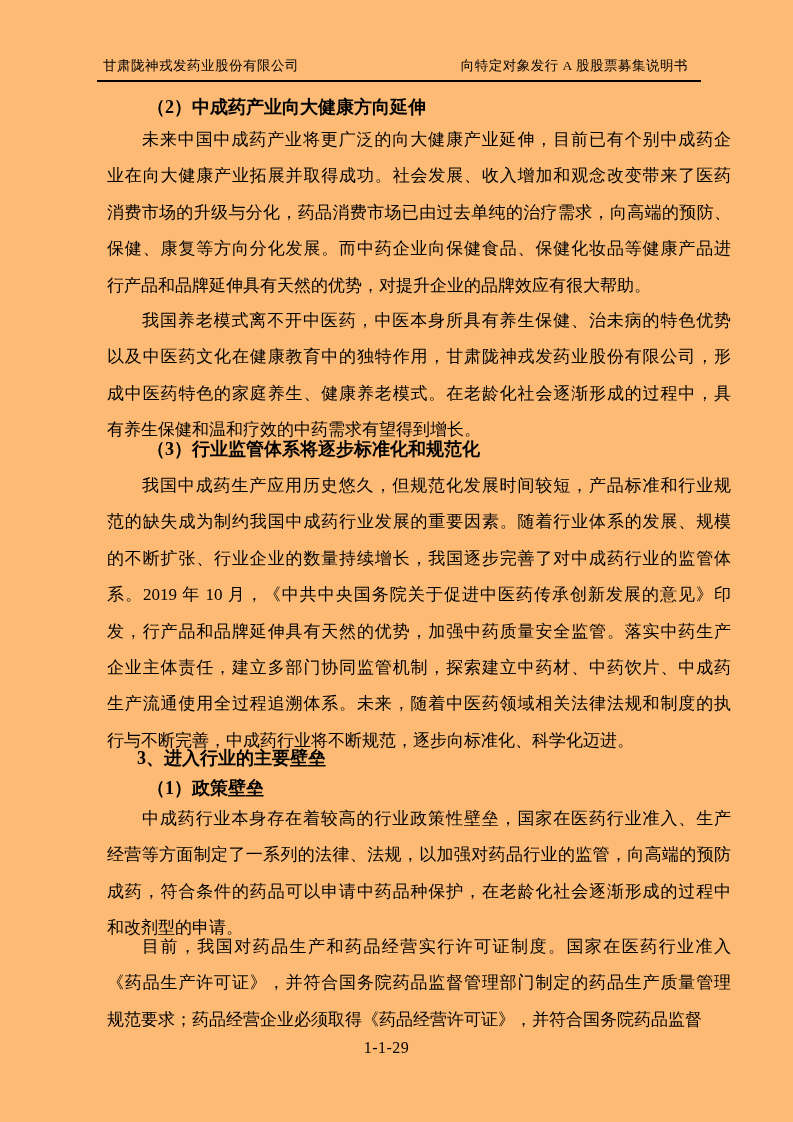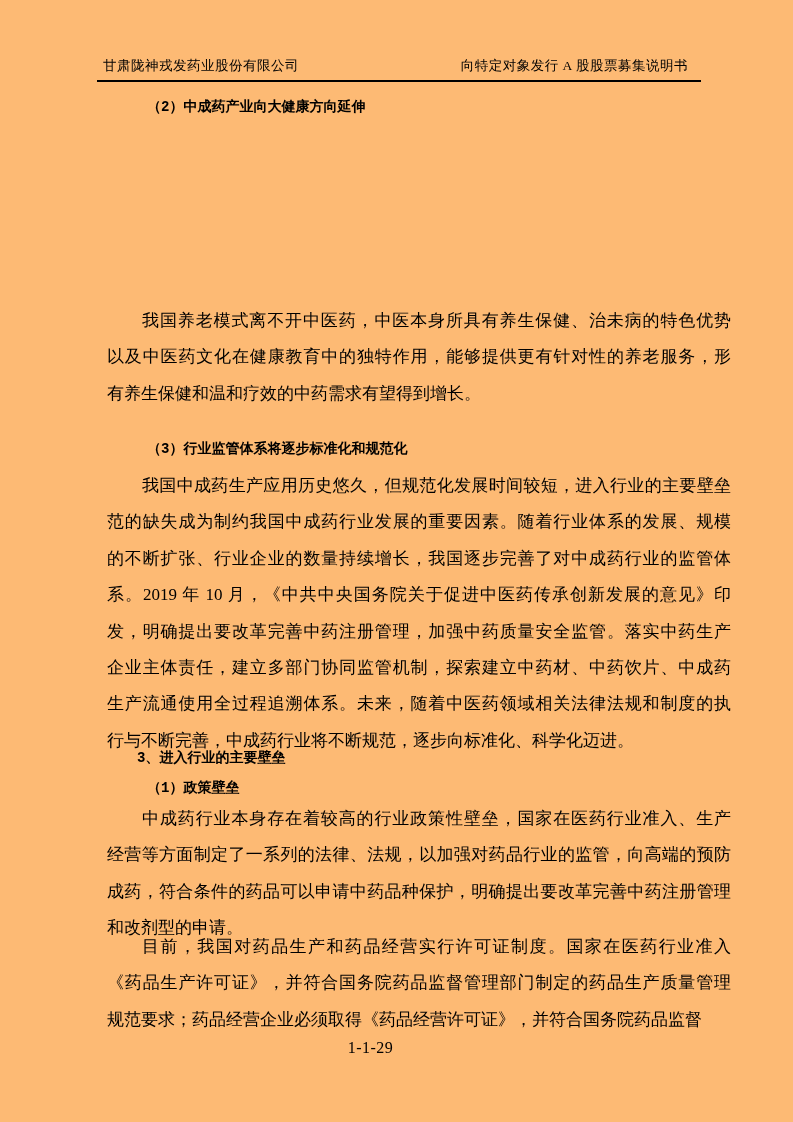--- a/index.html
+++ b/index.html
@@ -17,67 +17,75 @@
   .hdr-right{
     position:absolute;right:105px;top:57px;
     font-size:13.5px;letter-spacing:0.5px;white-space:nowrap;
   }
   .hdr-rule{
     position:absolute;left:97px;top:80px;width:604px;height:2px;background:#000000;
   }
   .content{position:absolute;left:107px;top:0;width:624px;height:1122px;}
   .block{position:absolute;left:0;width:624px;}
   .heading{
-    font-family:Liberation Mono, monospace;
-    font-weight:bold;font-size:14px;line-height:27px;white-space:nowrap;
+    font-family:Liberation Serif, serif;
+    font-weight:bold;font-size:18px;line-height:27px;white-space:nowrap;
   }
   .h-paren{padding-left:40px;}
   .h-num{padding-left:30px;}
   .para{font-size:17px;}
   .line{height:36.4px;line-height:36.4px;font-size:17px;}
   .line.first{text-indent:35px;}
   .line.just{text-align:justify;text-align-last:justify;}
   .line.last{text-align:left;}
   .footer{
-    position:absolute;left:0;top:1039px;width:741px;
+    position:absolute;left:16px;top:1039px;width:741px;
     text-align:center;font-size:16px;letter-spacing:0.5px;
   }
 </style>
 </head>
 <body>
 
 <div class="page">
   <div class="hdr-left">甘肃陇神戎发药业股份有限公司</div>
   <div class="hdr-right">向特定对象发行 A 股股票募集说明书</div>
   <div class="hdr-rule"></div>
 
   <div class="content">
       <div class="block heading h-paren" style="top: 94px;">（2）中成药产业向大健康方向延伸</div>
+      <div class="block para" style="top: 122px;">
+        <div class="line first just">未来中国中成药产业将更广泛的向大健康产业延伸，目前已有个别中成药企</div>
+        <div class="line just">业在向大健康产业拓展并取得成功。社会发展、收入增加和观念改变带来了医药</div>
+        <div class="line just">消费市场的升级与分化，药品消费市场已由过去单纯的治疗需求，向高端的预防、</div>
+        <div class="line just">保健、康复等方向分化发展。而中药企业向保健食品、保健化妆品等健康产品进</div>
+        <div class="line last">行产品和品牌延伸具有天然的优势，对提升企业的品牌效应有很大帮助。</div>
+      </div>
       <div class="block para" style="top: 303px;">
         <div class="line first just">我国养老模式离不开中医药，中医本身所具有养生保健、治未病的特色优势</div>
-        <div class="line just">以及中医药文化在健康教育中的独特作用，能够提供更有针对性的养老服务，形</div>
+        <div class="line just">以及中医药文化在健康教育中的独特作用，甘肃陇神戎发药业股份有限公司，形</div>
+        <div class="line just">成中医药特色的家庭养生、健康养老模式。在老龄化社会逐渐形成的过程中，具</div>
         <div class="line last">有养生保健和温和疗效的中药需求有望得到增长。</div>
       </div>
       <div class="block heading h-paren" style="top: 436px;">（3）行业监管体系将逐步标准化和规范化</div>
       <div class="block para" style="top: 468px;">
-        <div class="line first just">我国中成药生产应用历史悠久，但规范化发展时间较短，进入行业的主要壁垒</div>
+        <div class="line first just">我国中成药生产应用历史悠久，但规范化发展时间较短，产品标准和行业规</div>
         <div class="line just">范的缺失成为制约我国中成药行业发展的重要因素。随着行业体系的发展、规模</div>
         <div class="line just">的不断扩张、行业企业的数量持续增长，我国逐步完善了对中成药行业的监管体</div>
         <div class="line just">系。2019 年 10 月，《中共中央国务院关于促进中医药传承创新发展的意见》印</div>
-        <div class="line just">发，明确提出要改革完善中药注册管理，加强中药质量安全监管。落实中药生产</div>
+        <div class="line just">发，行产品和品牌延伸具有天然的优势，加强中药质量安全监管。落实中药生产</div>
         <div class="line just">企业主体责任，建立多部门协同监管机制，探索建立中药材、中药饮片、中成药</div>
         <div class="line just">生产流通使用全过程追溯体系。未来，随着中医药领域相关法律法规和制度的执</div>
         <div class="line last">行与不断完善，中成药行业将不断规范，逐步向标准化、科学化迈进。</div>
       </div>
       <div class="block heading h-num" style="top: 745px;">3、进入行业的主要壁垒</div>
       <div class="block heading h-paren" style="top: 775px;">（1）政策壁垒</div>
       <div class="block para" style="top: 801px;">
         <div class="line first just">中成药行业本身存在着较高的行业政策性壁垒，国家在医药行业准入、生产</div>
         <div class="line just">经营等方面制定了一系列的法律、法规，以加强对药品行业的监管，向高端的预防</div>
-        <div class="line just">成药，符合条件的药品可以申请中药品种保护，明确提出要改革完善中药注册管理</div>
+        <div class="line just">成药，符合条件的药品可以申请中药品种保护，在老龄化社会逐渐形成的过程中</div>
         <div class="line last">和改剂型的申请。</div>
       </div>
       <div class="block para" style="top: 929px;">
         <div class="line first just">目前，我国对药品生产和药品经营实行许可证制度。国家在医药行业准入</div>
         <div class="line just">《药品生产许可证》，并符合国务院药品监督管理部门制定的药品生产质量管理</div>
         <div class="line last">规范要求；药品经营企业必须取得《药品经营许可证》，并符合国务院药品监督</div>
       </div>
     </div>
 
   <div class="footer">1-1-29</div>

